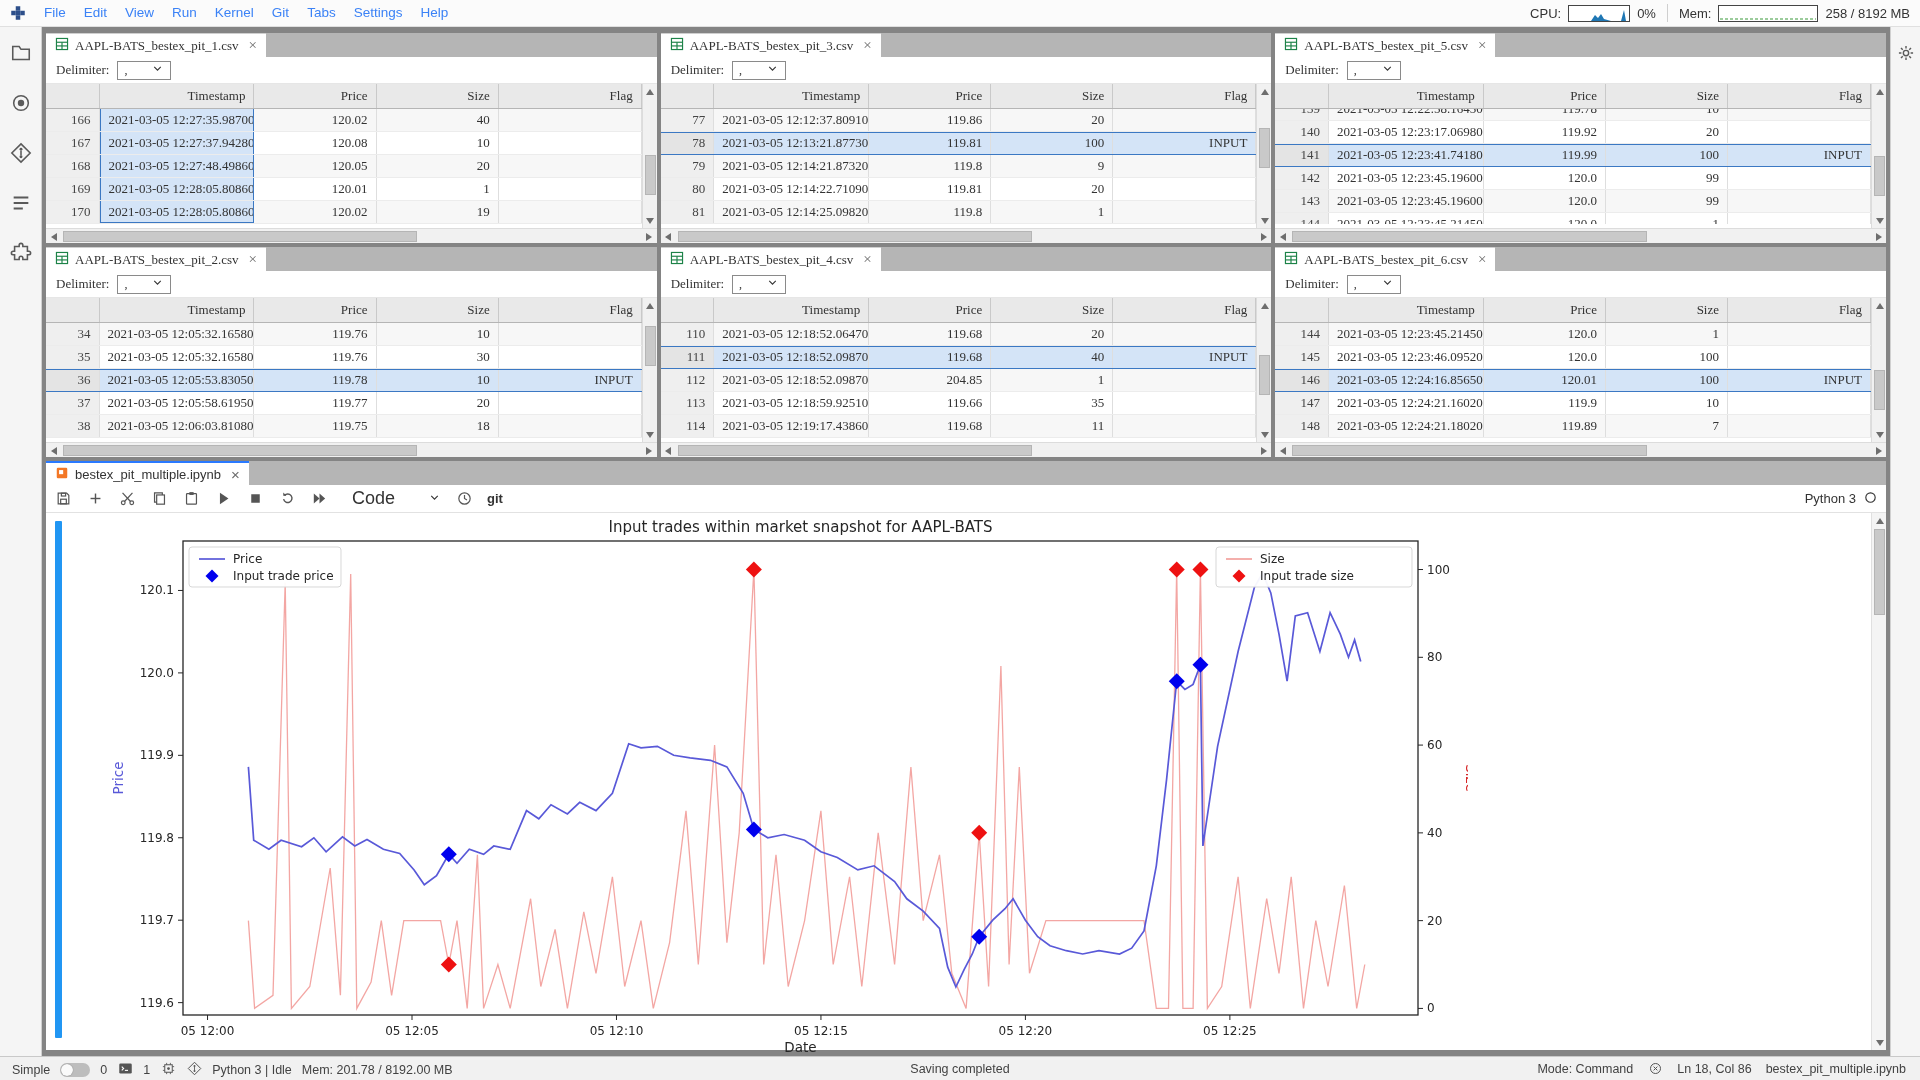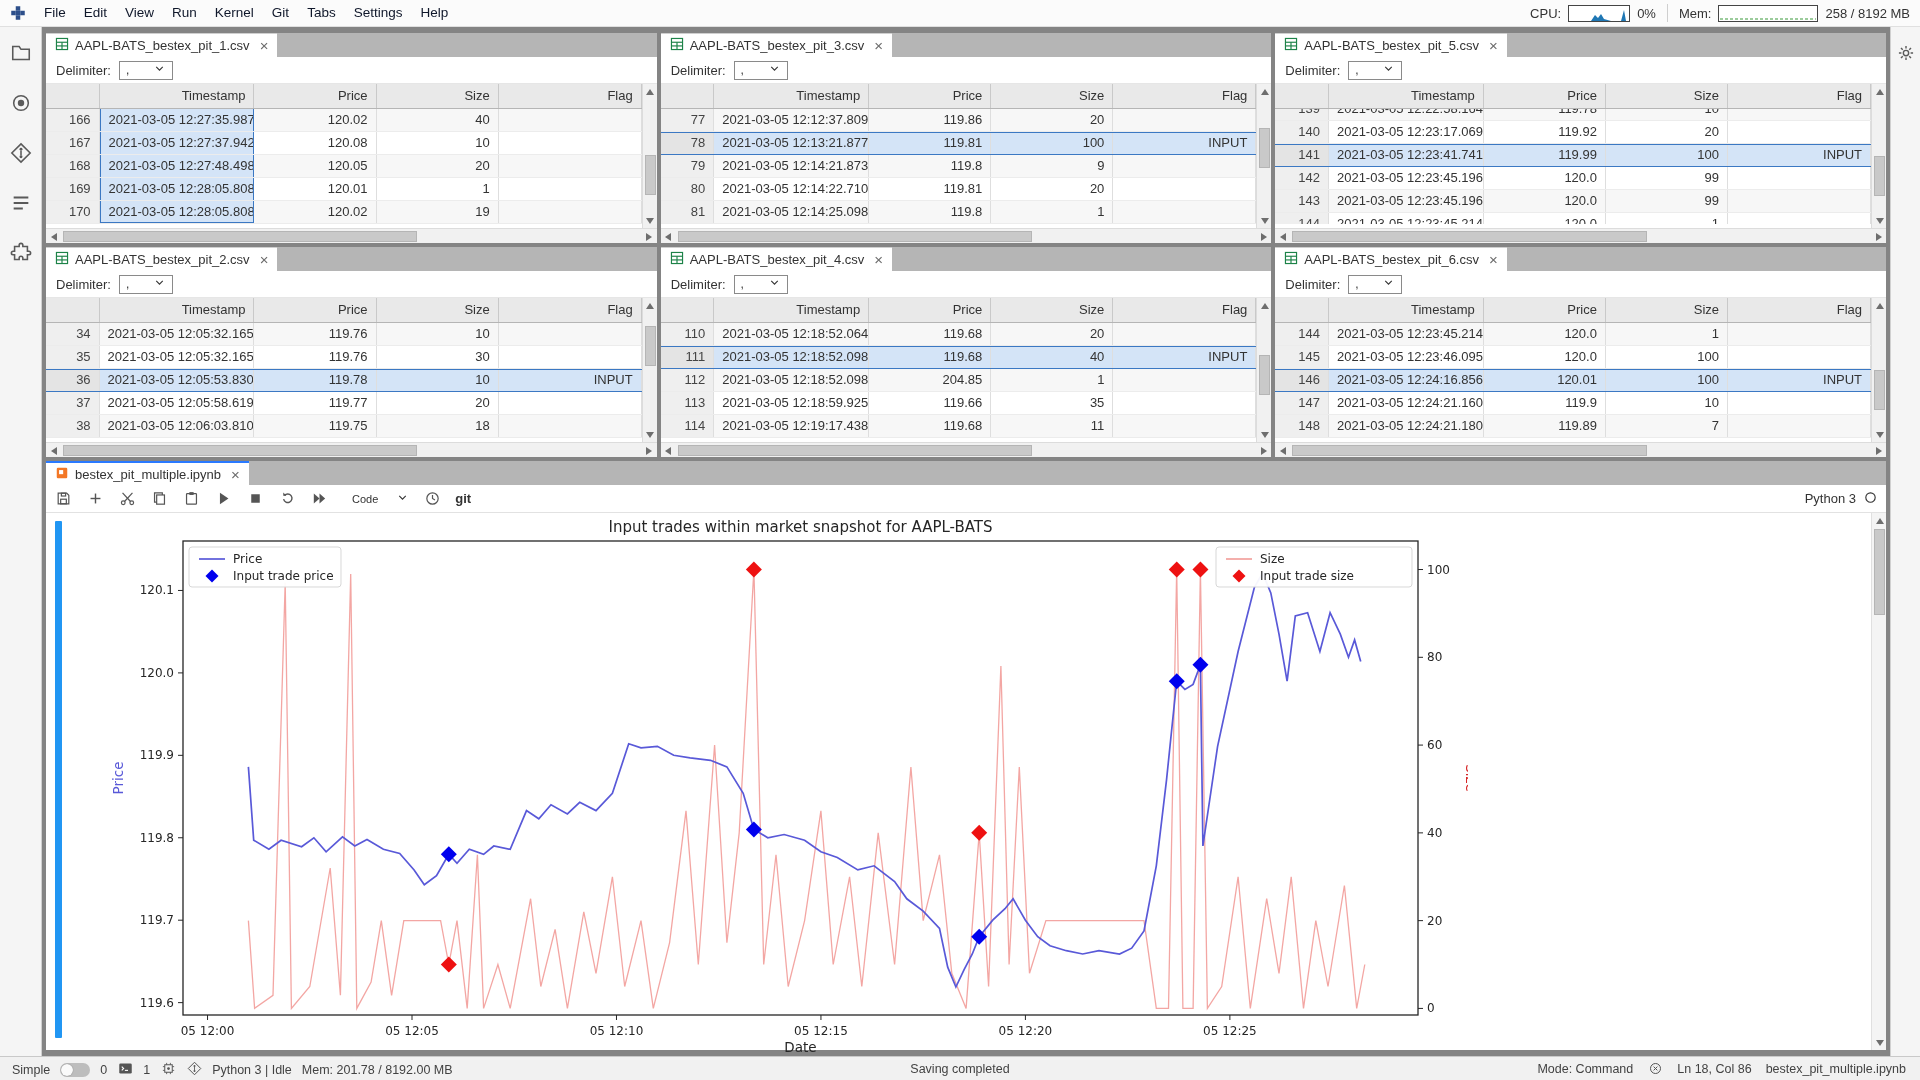--- a/index.html
+++ b/index.html
@@ -4,33 +4,33 @@
 <style>
   * { box-sizing: border-box; margin: 0; padding: 0; }
   html,body { width:1920px; height:1080px; overflow:hidden; }
   body { font-family:"Liberation Sans", sans-serif; color:#333; background:#9e9e9e; }
   #app { width:1920px; height:1080px; display:flex; flex-direction:column; }
 
   
   #menubar { height:27px; background:#fbfbfb; border-bottom:1px solid #e0e0e0; display:flex; align-items:center; font-size:13.5px; flex:0 0 auto; }
   .logo { width:18px; height:18px; margin:0 8px 0 9px; display:inline-flex; }
   #menu-items { display:flex; }
-  .menu-item { padding:0 9px; line-height:26px; color:#0f172a; cursor:default; }
+  .menu-item { padding:0 9px; line-height:26px; color:#3b82f6; cursor:default; }
   .sysmon { margin-left:auto; display:flex; align-items:center; gap:7px; font-size:13px; color:#333; padding-right:10px; }
   .vsep { width:1px; height:18px; background:#cfcfcf; margin:0 4px; }
   .spark { width:62px; height:17px; border:1px solid #444; background:#fff; display:inline-flex; }
   .membox { width:100px; height:17px; border:1px solid #444; background:#fff; display:inline-flex; }
 
   
   #shell { flex:1 1 auto; display:flex; min-height:0; }
   #leftbar { width:42px; background:#f5f5f5; border-right:1px solid #d0d0d0; display:flex; flex-direction:column; align-items:center; padding-top:14px; gap:26px; color:#5a5a5a; flex:0 0 auto; }
   .sb-icon { width:24px; height:24px; display:flex; align-items:center; justify-content:center; cursor:pointer; }
   #rightbar { width:30px; background:#f5f5f5; border-left:1px solid #d0d0d0; display:flex; flex-direction:column; align-items:center; padding-top:14px; color:#5a5a5a; flex:0 0 auto; }
   #dock { flex:1 1 auto; background:#848484; padding:6px 4px; display:flex; flex-direction:column; gap:4px; min-width:0; }
-  .dockrow { display:flex; gap:4px; height:210px; flex:0 0 auto; }
+  .dockrow { display:flex; gap:4px; height:210px; flex:0 0 auto;font-family:Liberation Serif, serif; }
 
   
   .panel { flex:1 1 0; display:flex; flex-direction:column; min-width:0; }
   .tabbar { height:24px; background:#b5b5b5; display:flex; align-items:flex-end; flex:0 0 auto; }
   .tab { height:24px; background:#fff; display:flex; align-items:center; gap:6px; padding:0 9px; font-size:13px; color:#333; border-top:1px solid #cfcfcf; cursor:pointer; white-space:nowrap; }
   .tab.nbtab { border-top:2px solid #2979ff; }
   .closex { color:#6b6b6b; font-size:15px; margin-left:4px; line-height:1; cursor:pointer; }
   .panel-body { background:#fff; flex:1 1 auto; display:flex; flex-direction:column; min-height:0; }
   .dlmrow { height:27px; display:flex; align-items:center; gap:8px; padding:0 10px; font-size:13px; border-bottom:1px solid #e6e6e6; flex:0 0 auto; }
   .dlmsel { width:54px; height:19px; border:1px solid #8a8a8a; background:#fff; display:flex; align-items:center; justify-content:space-between; padding:0 6px; font-size:12px; cursor:pointer; }
@@ -65,21 +65,21 @@
   .tri.down { border-width:6px 4px 0 4px; border-color:#6e6e6e transparent transparent transparent; }
   .tri.left { border-width:4px 6px 4px 0; border-color:transparent #6e6e6e transparent transparent; }
   .tri.right { border-width:4px 0 4px 6px; border-color:transparent transparent transparent #6e6e6e; }
   .vthumb { position:absolute; left:2px; width:11px; height:40px; background:#c9c9c9; border:1px solid #b5b5b5; }
   .hthumb { position:absolute; top:2px; height:11px; background:#c9c9c9; border:1px solid #b5b5b5; }
 
   
   #notebook { flex:1 1 auto; display:flex; flex-direction:column; min-height:0; }
   .nbtoolbar { height:28px; background:#fff; border-bottom:1px solid #e2e2e2; display:flex; align-items:center; padding:0 8px; gap:14px; color:#555; flex:0 0 auto; }
   .tb-icon { width:18px; height:18px; display:flex; align-items:center; justify-content:center; cursor:pointer; }
-  .celltype { display:flex; align-items:center; gap:18px; font-size:11px; color:#333; margin-left:10px; cursor:pointer; }
+  .celltype { display:flex; align-items:center; gap:33px; font-size:18px; color:#333; margin-left:10px; cursor:pointer; }
   .gitlabel { font-size:13px; font-weight:bold; color:#333; }
   .kernelbox { margin-left:auto; display:flex; align-items:center; gap:7px; font-size:13px; color:#333; }
   .nbcontent { background:#fff; flex:1 1 auto; position:relative; min-height:0;text-decoration:underline; }
   .cellbar { position:absolute; left:9px; top:8px; bottom:12px; width:7px; background:#2196f3; border-radius:1px; cursor:pointer; }
   #chart-svg { position:absolute; left:62px; top:4px; font-family:"DejaVu Sans", sans-serif; }
   .nbvscroll { position:absolute; right:0; top:0; bottom:0; width:15px; background:#f4f4f4; border-left:1px solid #e0e0e0; }
   .nbvthumb { position:absolute; left:2px; top:16px; width:11px; height:86px; background:#c9c9c9; border:1px solid #b5b5b5; }
 
   
   #statusbar { height:24px; background:#f1f1f1; border-top:1px solid #c9c9c9; display:flex; align-items:center; font-size:12.5px; color:#424242; position:relative; flex:0 0 auto; }

